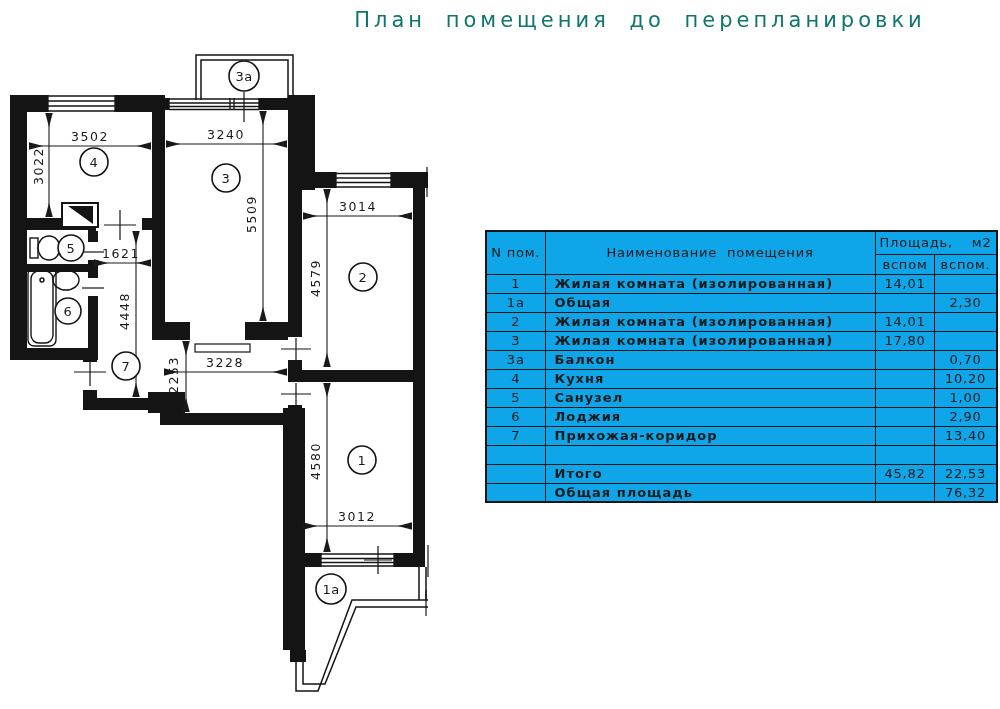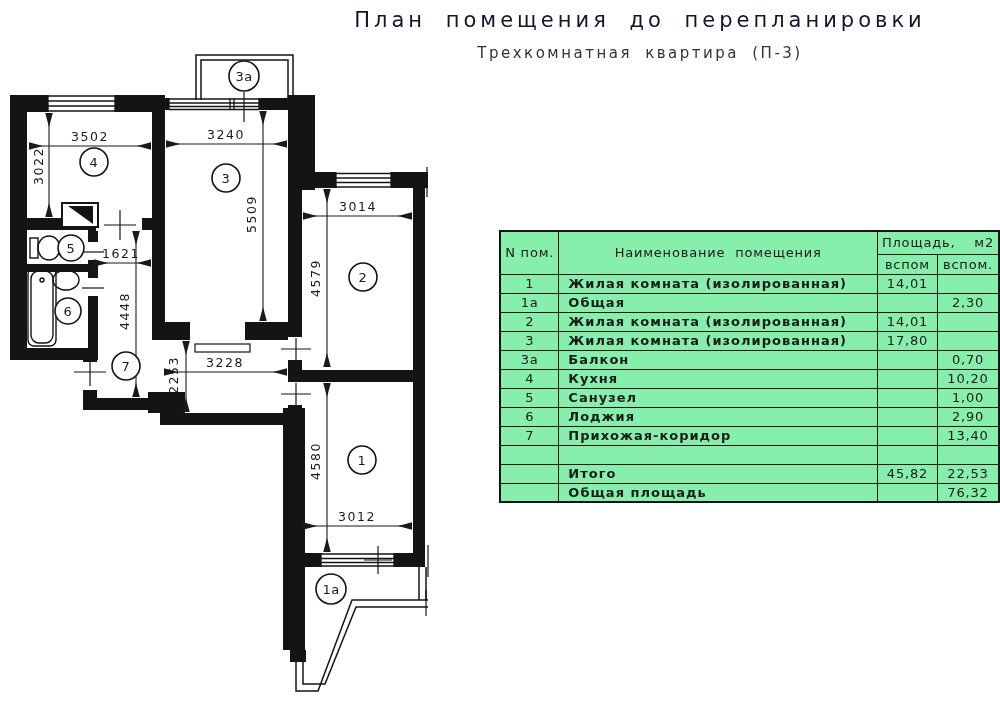--- a/index.html
+++ b/index.html
@@ -1,41 +1,40 @@
 <!DOCTYPE html>
 <html><head>
 <meta charset="utf-8">
 <style>
   html,body{margin:0;padding:0;background:#fff;}
   .canvas{position:relative;width:1000px;height:709px;background:#ffffff;overflow:hidden;
           font-family:"DejaVu Sans",sans-serif;color:#1a1a1a;}
   .title{position:absolute;left:330px;top:8px;width:620px;text-align:center;
-         font-size:21px;letter-spacing:4px;word-spacing:9px;color:#0f172a;white-space:nowrap;}
+         font-size:21px;letter-spacing:4px;word-spacing:9px;color:#0f766e;white-space:nowrap;}
   .subtitle{position:absolute;left:330px;top:44px;width:620px;text-align:center;
          font-size:15px;letter-spacing:2.5px;word-spacing:6px;color:#333;white-space:nowrap;}
   svg{position:absolute;left:0;top:40px;}
   svg text{font-family:"DejaVu Sans",sans-serif;fill:#1a1a1a;}
   .dimtxt{font-size:12.5px;letter-spacing:1.5px;}
   .roomtxt{font-size:13px;letter-spacing:0.5px;}
-  .areatable{position:absolute;left:499px;top:230px;border-collapse:collapse;
-         table-layout:fixed;background:#86efac;border:2.5px solid #151515;padding-left:32px;}
+  .areatable{position:absolute;left:485px;top:230px;border-collapse:collapse;
+         table-layout:fixed;background:#0ea5e9;border:2.5px solid #151515;padding-left:32px;}
   .areatable td,.areatable th{border:1.4px solid #151515;font-weight:normal;
          font-size:13px;letter-spacing:0.8px;line-height:1;padding:1px 4px;
          height:19px;box-sizing:border-box;overflow:hidden;white-space:nowrap;text-align:center;}
   .areatable .name{text-align:left;padding-left:9px;letter-spacing:1px;font-weight:bold;}
   .areatable .h-area{word-spacing:14px;}
   .areatable .h-name{word-spacing:5px;}
   .c-num{width:59px;}.c-name{width:330px;}.c-liv{width:58px;}.c-aux{width:54px;}
 </style>
 </head>
 <body>
 <div class="canvas">
 
 <div class="title">План помещения до перепланировки</div>
-<div class="subtitle">Трехкомнатная квартира (П-3)</div>
 
 <svg width="470" height="669" viewBox="0 40 470 669">
   <defs>
     <marker id="arr" viewBox="0 0 12 8" refX="11" refY="4" markerWidth="13" markerHeight="9" orient="auto-start-reverse">
       <path d="M0,4 L12,0.8 L12,7.2 Z" fill="#1a1a1a"></path>
     </marker>
   </defs>
 
   <g fill="#141414">
     <rect x="10" y="95" width="155" height="17"></rect>

